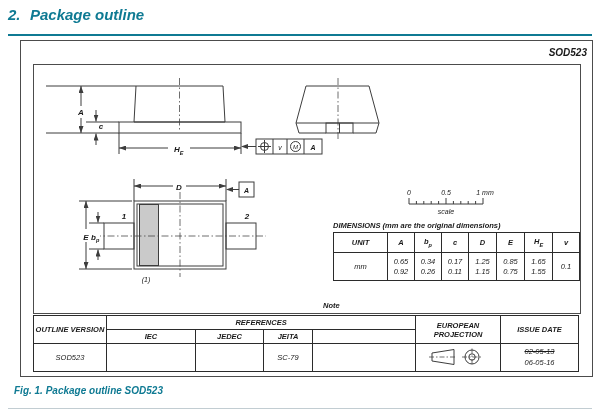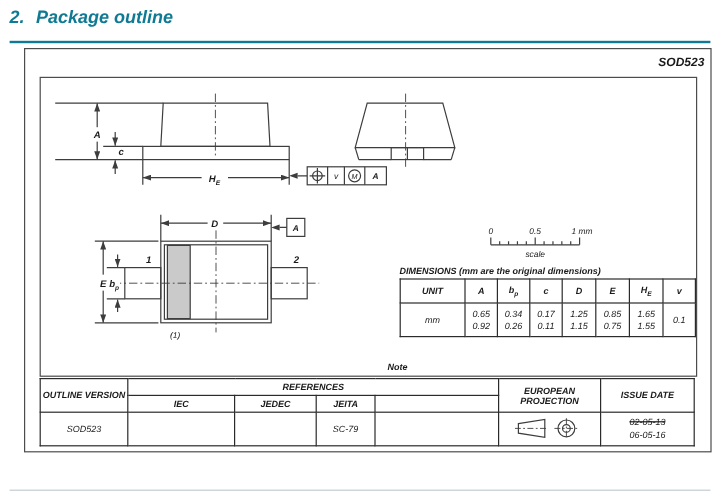--- a/index.html
+++ b/index.html
@@ -279,14 +279,15 @@
         </svg>
       </td>
       <td class="dates">
         <div class="strike">02-05-13</div>
         <div>06-05-16</div>
       </td>
     </tr>
   </tbody>
     </table>
 
+  <div class="abs fig-caption">Fig. 1. Package outline SOD523</div>
   <div class="abs footer-rule"></div>
 </div>
 
 </body></html>

